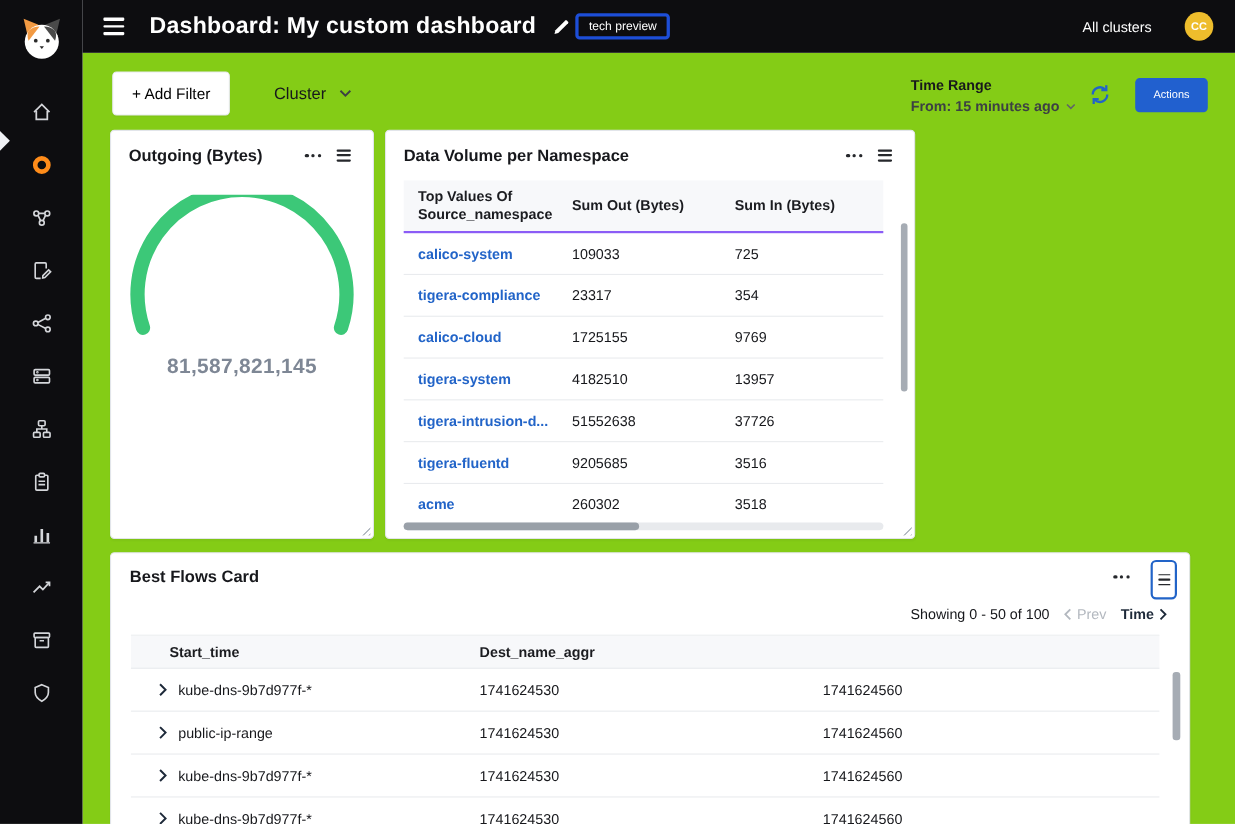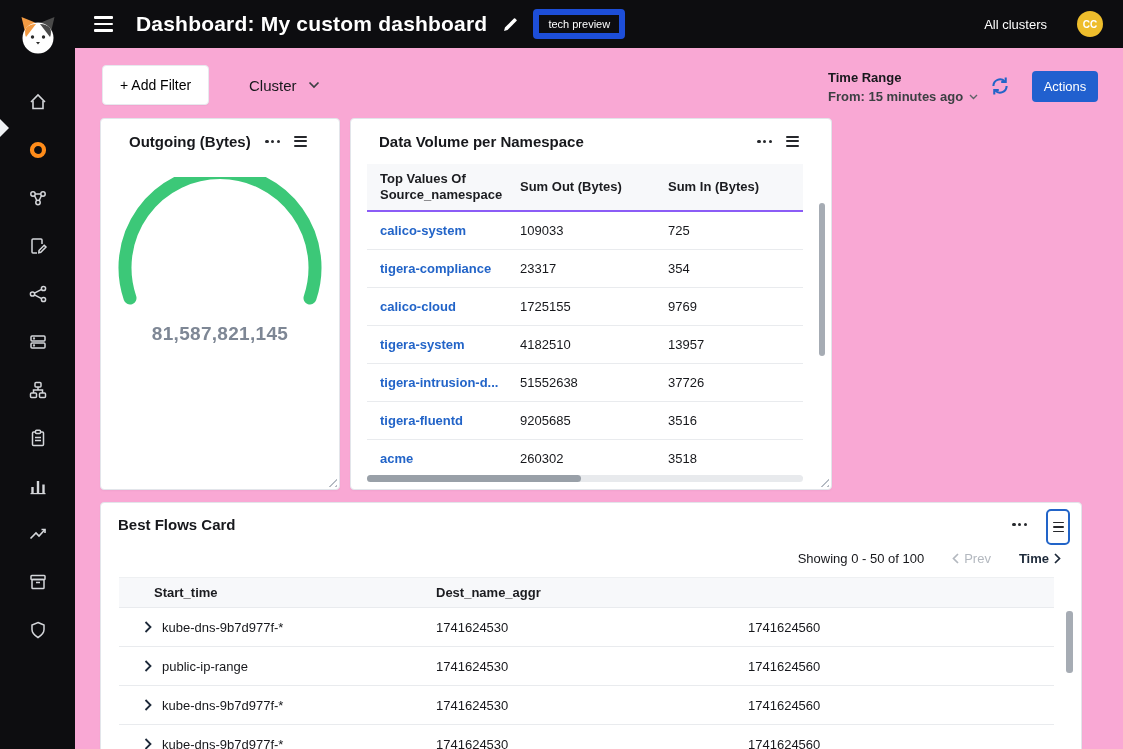--- a/index.html
+++ b/index.html
@@ -14,43 +14,43 @@
   .logo-wrap{width:75px;height:62px;display:flex;align-items:center;justify-content:center;padding-top:8px;box-sizing:border-box;}
   .nav-icons{display:flex;flex-direction:column;align-items:center;gap:28px;margin-top:30px;}
   .nav-item{width:20px;height:20px;color:#d4d6da;cursor:pointer;}
   .nav-item svg{width:20px;height:20px;display:block;}
   .sidebar-notch{position:absolute;left:0;top:119px;width:0;height:0;
     border-top:9px solid transparent;border-bottom:9px solid transparent;border-left:9px solid #eff1f4;}
   .hamburger{margin-left:19px;display:flex;flex-direction:column;gap:4px;cursor:pointer;}
   .hamburger i{display:block;width:19px;height:2.4px;background:#fff;border-radius:1px;}
   .tb-title{margin-left:23px;color:#fff;font-size:21px;font-weight:700;letter-spacing:.2px;white-space:nowrap;}
   .edit-icon{margin-left:15px;cursor:pointer;display:flex;}
-  .badge{margin-left:14px;border:6px solid #1d4ed8;color:#fff;font-size:11px;padding:3px 9px;border-radius:4px;white-space:nowrap;}
+  .badge{margin-left:4px;border:3px solid #1d4ed8;color:#fff;font-size:11px;padding:3px 9px;border-radius:4px;white-space:nowrap;}
   .tb-spacer{flex:1;}
   .tb-clusters{color:#fff;font-size:13px;margin-right:30px;cursor:pointer;}
   .avatar{width:26px;height:26px;border-radius:50%;background:#eebd2c;color:#fff;font-weight:700;font-size:10px;
     display:flex;align-items:center;justify-content:center;margin-right:20px;cursor:pointer;}
   
-  .content{position:absolute;left:75px;top:48px;width:1048px;height:701px;background:#f9a8d4;overflow:hidden;}
+  .content{position:absolute;left:75px;top:48px;width:1048px;height:701px;background:#84cc16;overflow:hidden;}
   .btn-add-filter{position:absolute;left:27px;top:17px;height:40px;padding:0 17px;background:#fff;border:1px solid #e7e9ee;
     border-radius:4px;font-size:14px;font-weight:500;display:flex;align-items:center;cursor:pointer;box-shadow:0 1px 1px rgba(0,0,0,.03);}
   .cluster-dd{position:absolute;left:164px;top:17px;height:40px;display:flex;align-items:center;gap:11px;
     font-size:15px;font-weight:500;cursor:pointer;padding:0 10px;}
   .time-range{position:absolute;left:753px;top:22px;cursor:pointer;}
   .tr-label{font-size:13px;font-weight:700;color:#17181c;}
   .tr-value{font-size:13px;color:#3c4043;margin-top:4px;display:flex;align-items:center;gap:6px;font-weight:bold;}
   .refresh-btn{position:absolute;left:913px;top:26px;width:24px;height:24px;cursor:pointer;display:flex;align-items:center;justify-content:center;}
   .btn-actions{position:absolute;left:957px;top:23px;width:66px;height:31px;background:#2160cf;color:#fff;border:none;
-    border-radius:4px;font-size:13px;font-weight:500;display:flex;align-items:center;justify-content:center;cursor:pointer;}
+    border-radius:4px;font-size:10px;font-weight:500;display:flex;align-items:center;justify-content:center;cursor:pointer;}
   
   .card{position:absolute;background:#fff;border:1px solid #e2e5ea;border-radius:4px;box-shadow:0 1px 2px rgba(16,24,40,.04);box-sizing:border-box;}
   .card-outgoing{left:25px;top:70px;width:240px;height:372px;}
   .card-namespace{left:275px;top:70px;width:482px;height:372px;}
   .card-flows{left:25px;top:454px;width:982px;height:300px;}
-  .card-head{display:flex;align-items:center;padding:13px 28px 9px;}
+  .card-head{display:flex;align-items:center;padding:13px 16px 9px;}
   .card-title{flex:1;font-size:15px;font-weight:700;color:#17181c;}
   .dots{display:flex;gap:2.5px;align-items:center;cursor:pointer;padding:4px;margin-right:6px;}
   .dots i{width:3.2px;height:3.2px;border-radius:50%;background:#26282c;display:block;}
   .bars{display:flex;flex-direction:column;gap:2.6px;cursor:grab;padding:4px;}
   .bars i{width:13px;height:1.9px;background:#26282c;display:block;border-radius:1px;}
   
   .gauge-wrap{position:absolute;left:0;right:0;top:58px;display:flex;flex-direction:column;align-items:center;gap:12px;}
   .gauge-value{font-size:19px;font-weight:600;color:#7e8795;margin-top:2px;letter-spacing:.3px;}
   
   .ns-table{position:absolute;left:16px;top:45px;width:436px;}
@@ -68,21 +68,21 @@
     background:repeating-linear-gradient(315deg,#b6bcc4 0 1.6px,transparent 1.6px 4.4px);
     clip-path:polygon(100% 0,100% 100%,0 100%);}
   
   .flows-head{position:relative;height:40px;}
   .flows-title{position:absolute;left:17px;top:13px;font-size:15px;font-weight:700;}
   .flows-dots{position:absolute;right:44px;top:16px;}
   .drag-box{position:absolute;right:11px;top:6px;width:24px;height:36px;border:2px solid #2264c8;border-radius:5px;
     background:#fff;display:flex;align-items:center;justify-content:center;cursor:grab;box-sizing:border-box;}
   .drag-box .bars{padding:0;}
   .drag-box .bars i{width:11px;}
-  .flows-paging{position:absolute;top:48px;right:20px;display:flex;align-items:center;gap:28px;font-size:13px;margin-left:37px;}
+  .flows-paging{position:absolute;top:48px;right:20px;display:flex;align-items:center;gap:13px;font-size:13px;margin-left:37px;}
   .pg-showing{color:#17181c;}
   .pg-prev{color:#b3b8bf;display:flex;align-items:center;gap:5px;cursor:default;font-weight:500;}
   .pg-next{color:#1d2939;display:flex;align-items:center;gap:5px;cursor:pointer;font-weight:700;}
   .fl-table{position:absolute;left:18px;top:74px;width:935px;}
   .fl-hrow{display:grid;grid-template-columns:282px 312px 1fr;background:#f7f8fa;height:29px;align-items:center;
     border-bottom:1px solid #e9ebee;border-top:1px solid #eef0f2;}
   .fl-hcell{font-size:13px;font-weight:700;padding-left:35px;color:#1b1c20;}
   .fl-row{display:grid;grid-template-columns:282px 312px 1fr;height:38px;align-items:center;border-bottom:1px solid #e9ebee;}
   .fl-c1{display:flex;align-items:center;gap:10px;padding-left:25px;font-size:13px;}
   .fl-c{font-size:13px;padding-left:35px;}

